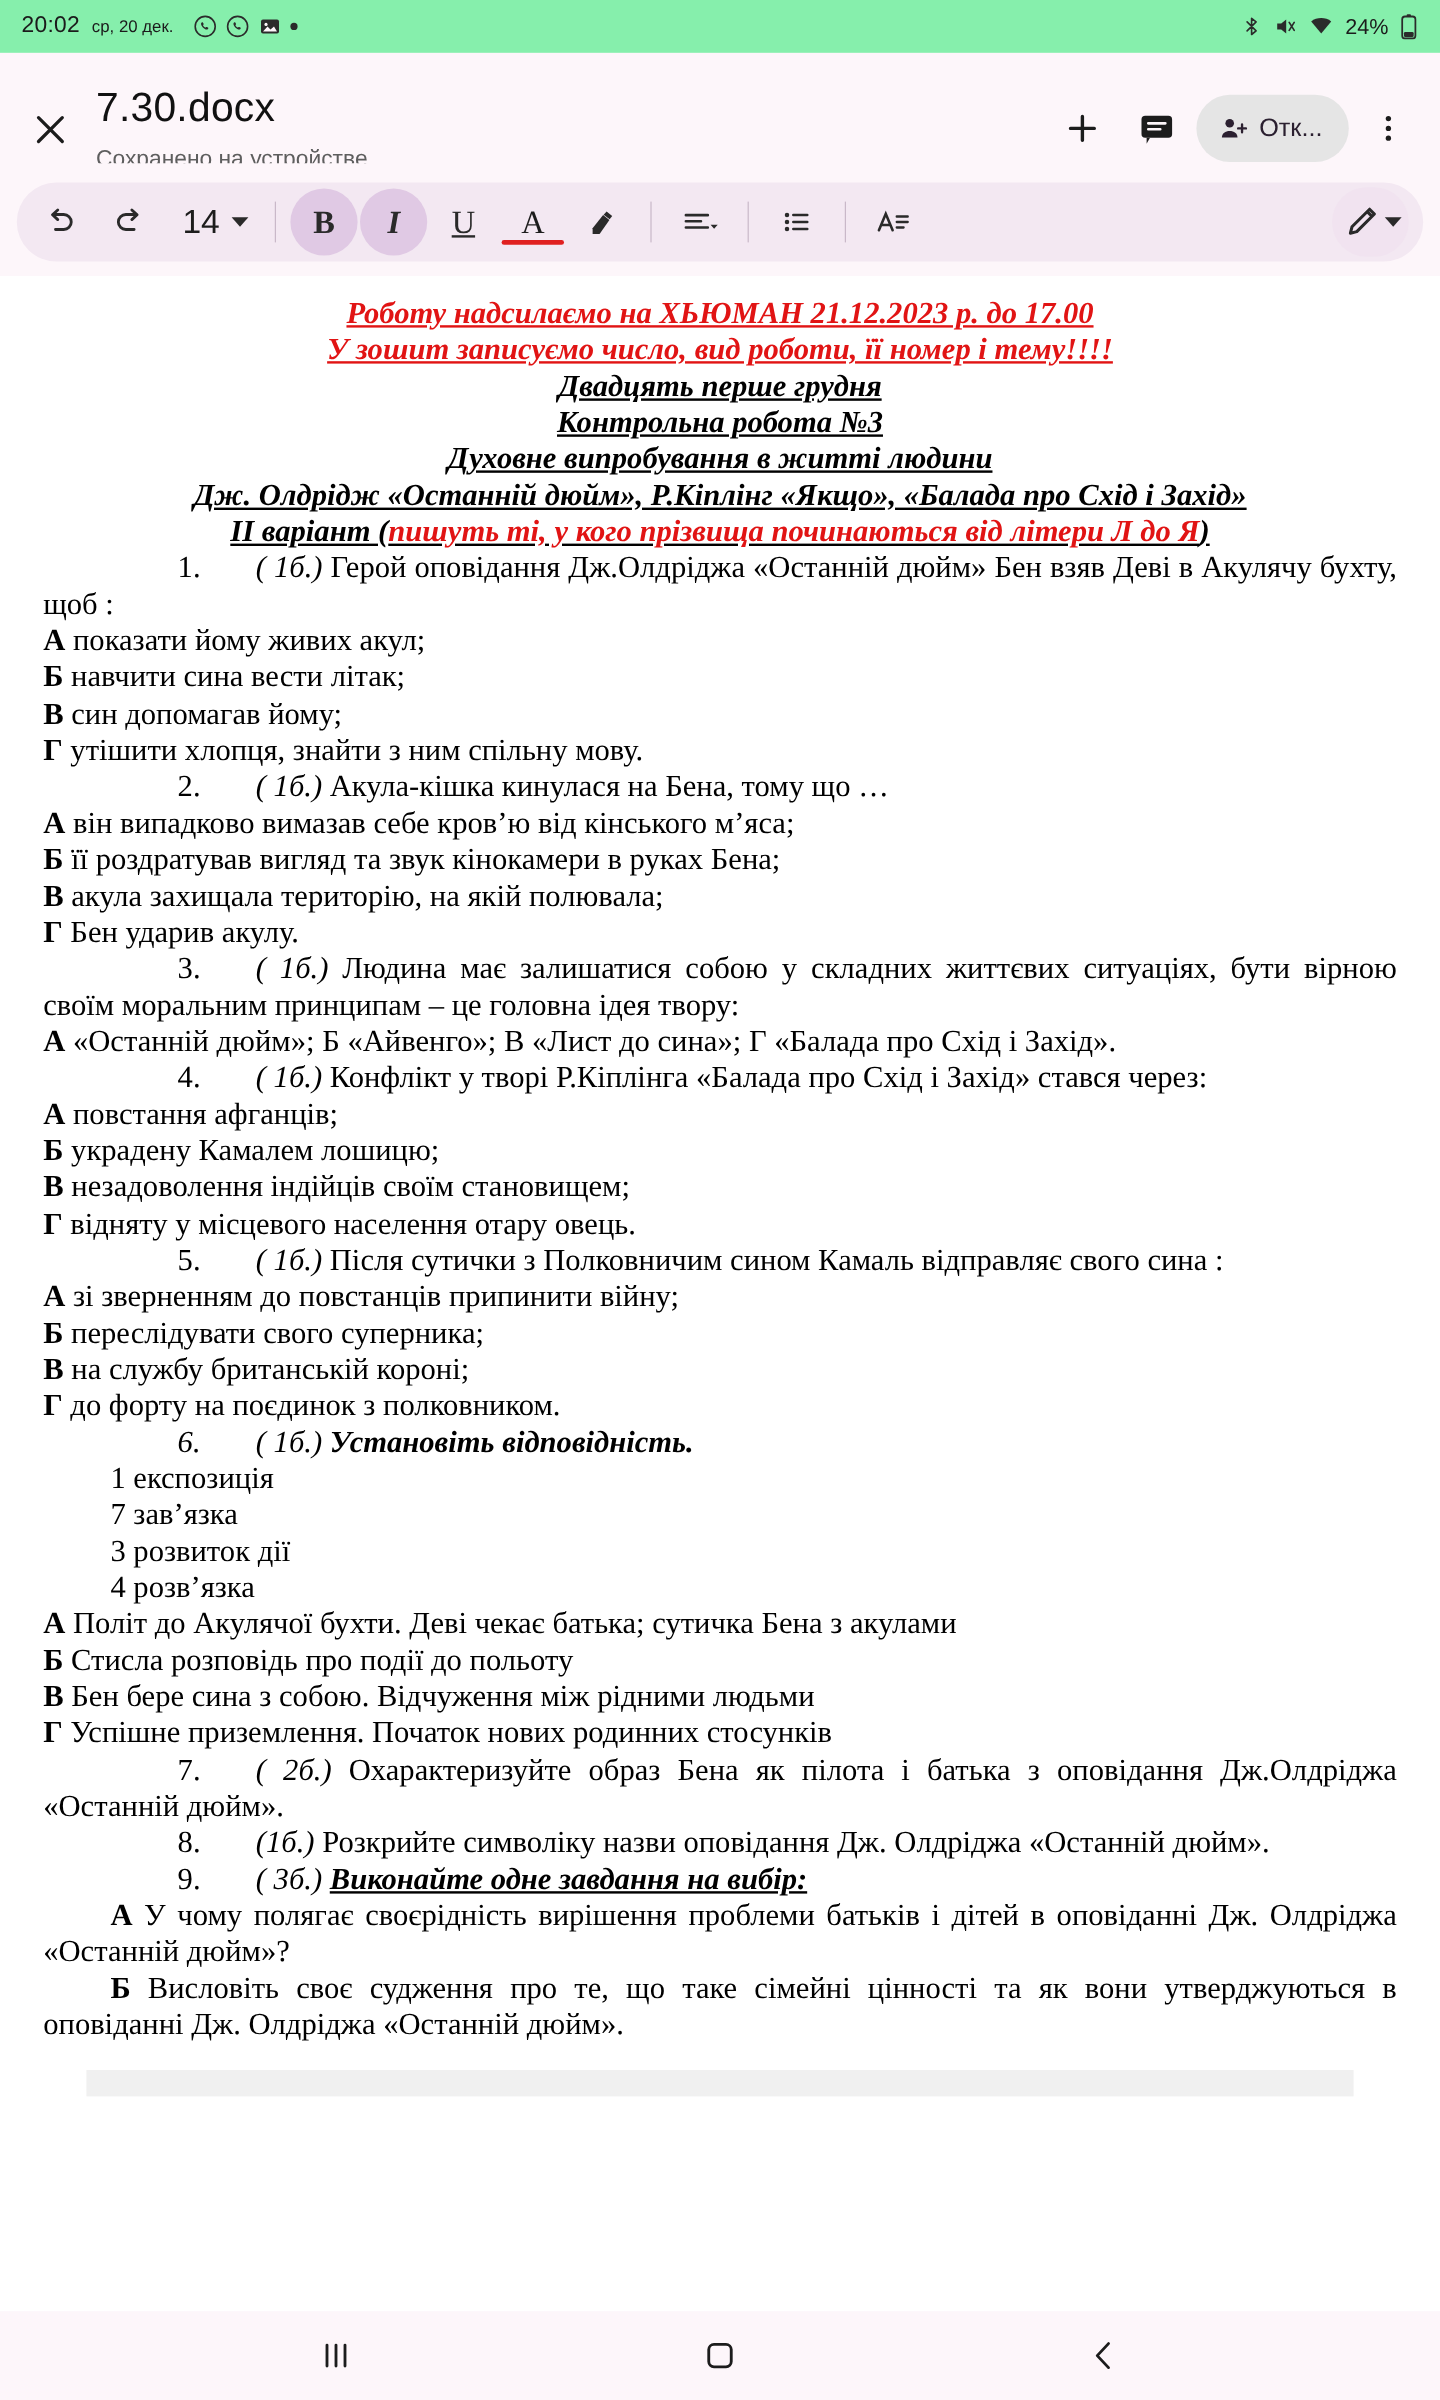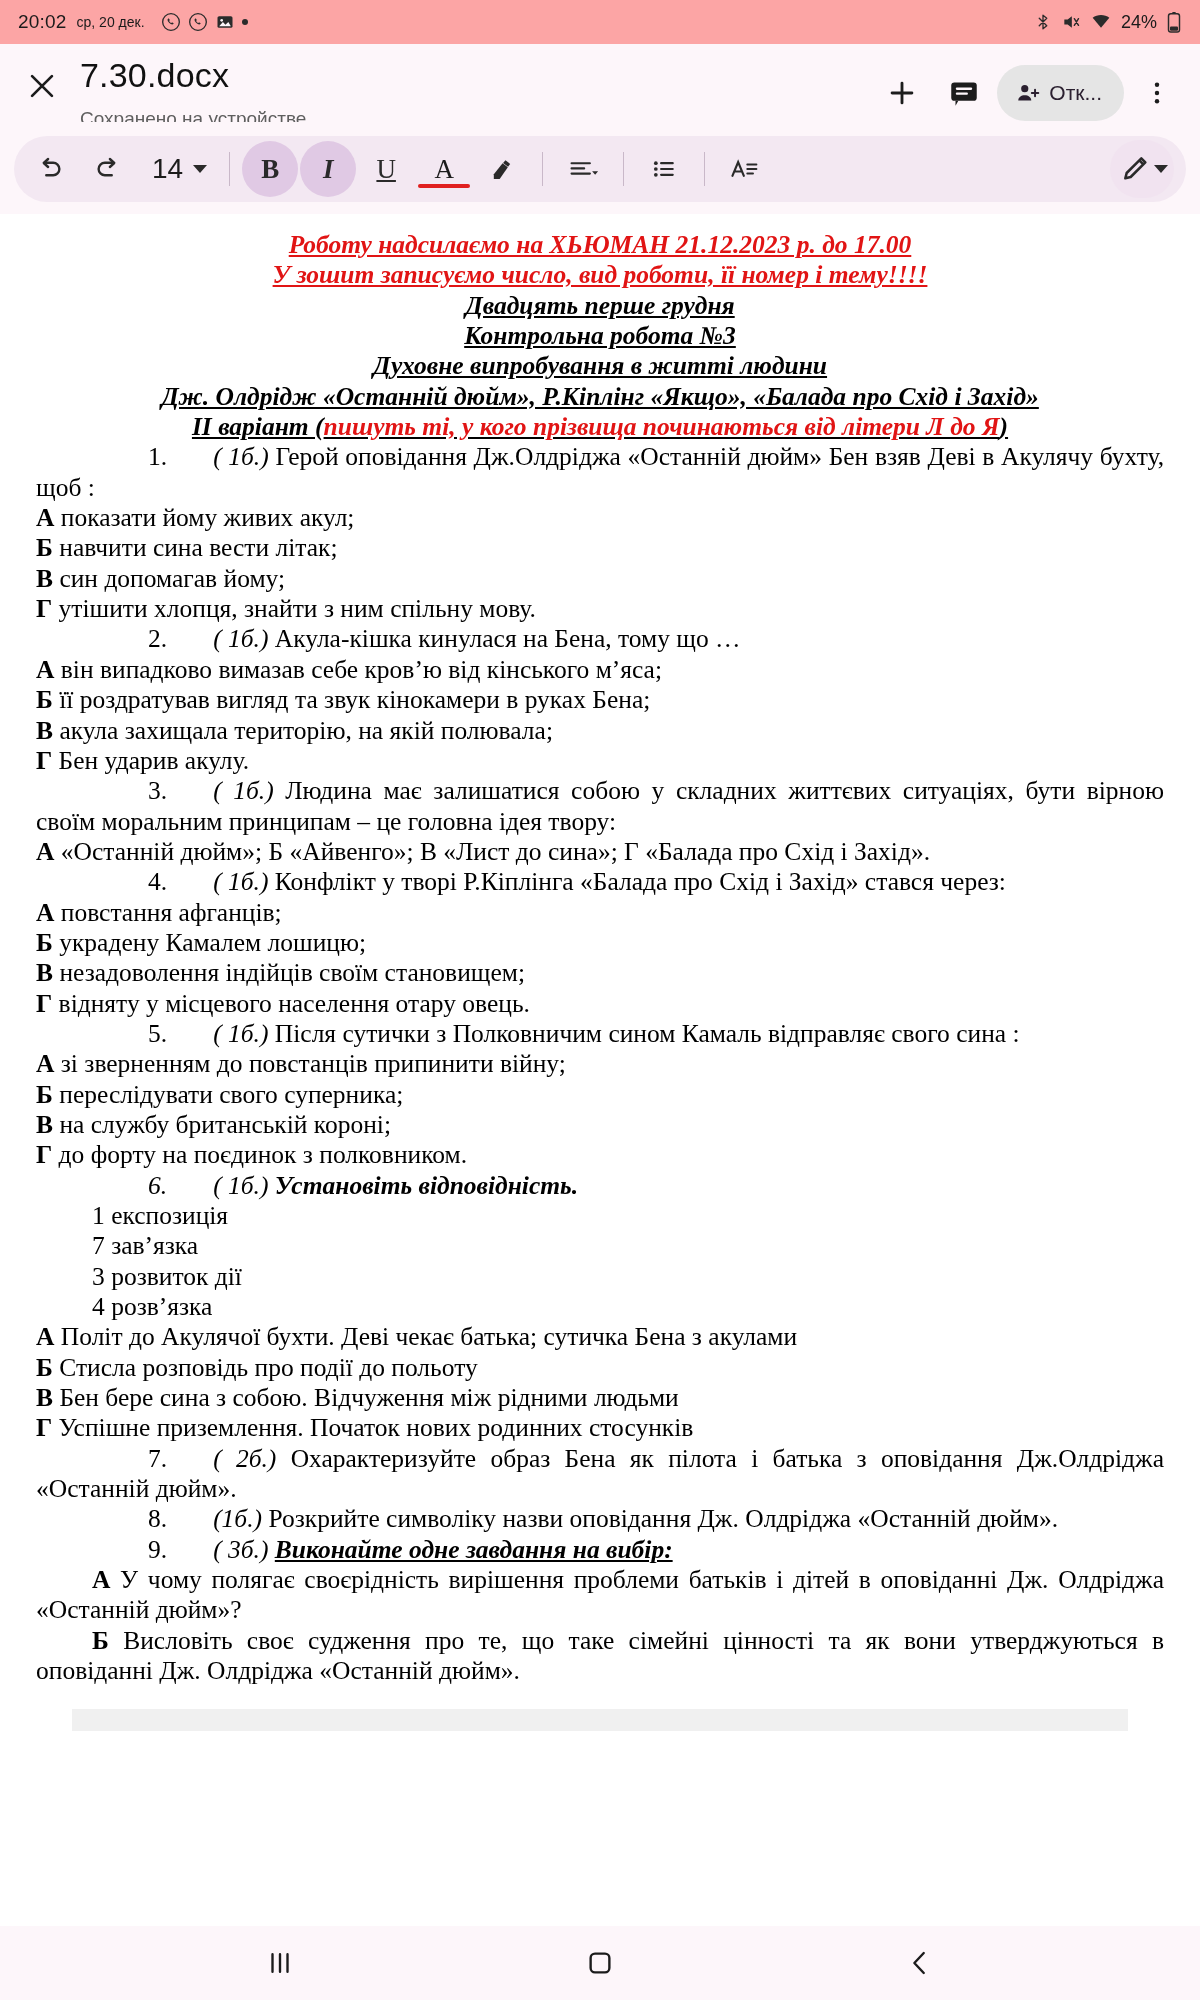--- a/index.html
+++ b/index.html
@@ -24,21 +24,21 @@
   }
 
   
   .statusbar {
     height: 44px;
     display: flex;
     align-items: center;
     padding: 0 18px;
     font-size: 19px;
     color: #1b1b1b;
-    background: #fca5a5;
+    background: #86efac;
     flex: 0 0 auto;
   }
   .status-left {
     display: flex;
     align-items: center;
     gap: 10px;
   }
   .status-time { font-size: 19px; font-weight: 500; letter-spacing: .2px;}
   .status-date { font-size: 14px; }
   .status-icons-left { display: flex; align-items: center; gap: 7px; margin-left: 6px;}
@@ -50,22 +50,22 @@
     font-size: 18px;
   }
   .ic { display: inline-block; line-height: 1; }
   .ic svg { display: block; }
   .dot-sep { width: 6px; height: 6px; border-radius: 50%; background: #2b2b2b; display: inline-block; }
 
   
   .appbar {
     height: 86px;
     display: flex;
-    align-items: flex-start;
-    padding: 6px 14px 0 14px;
+    align-items: flex-end;
+    padding: 6px 14px 16px 14px;
     flex: 0 0 auto;
     position: relative;
   }
   .close-btn {
     width: 56px; height: 56px;
     display: flex; align-items: center; justify-content: center;
     margin-top: 8px;
   }
   .doc-titles {
     margin-left: 10px;

